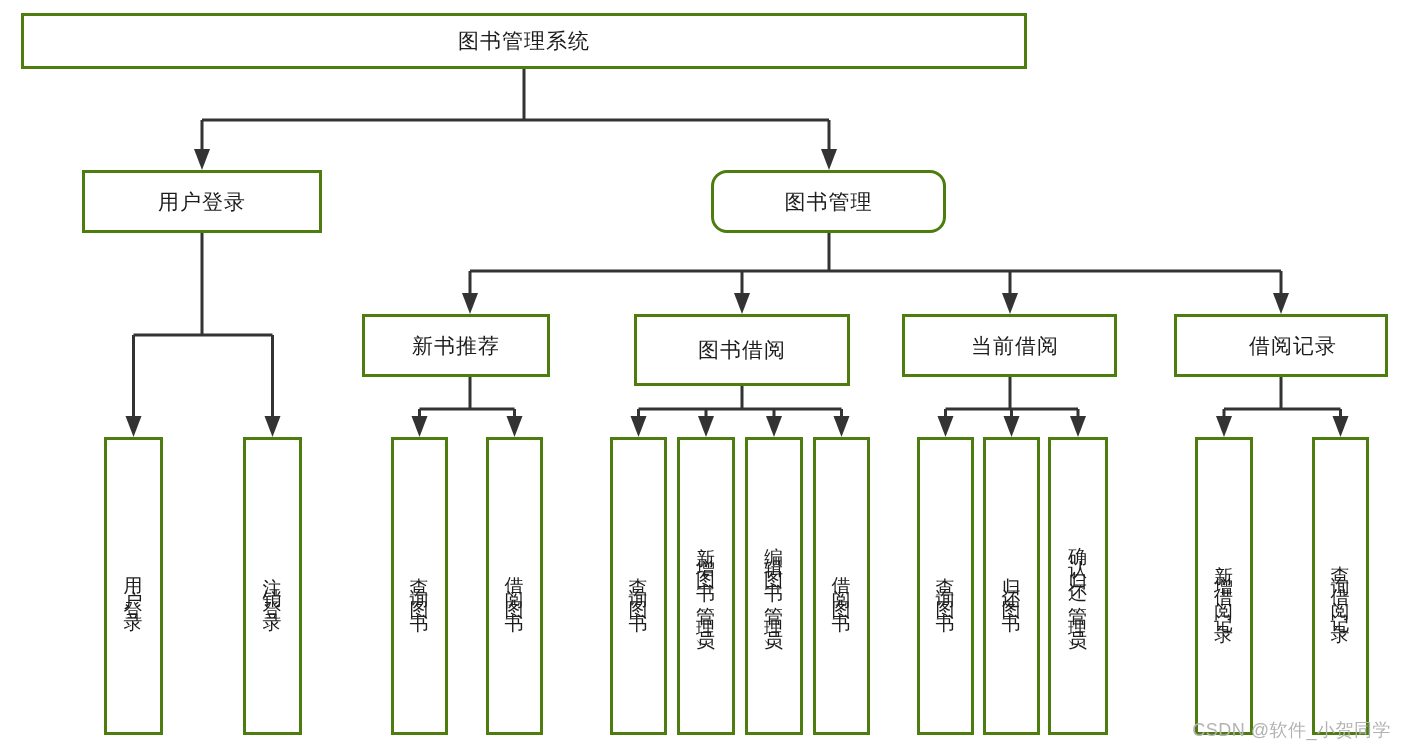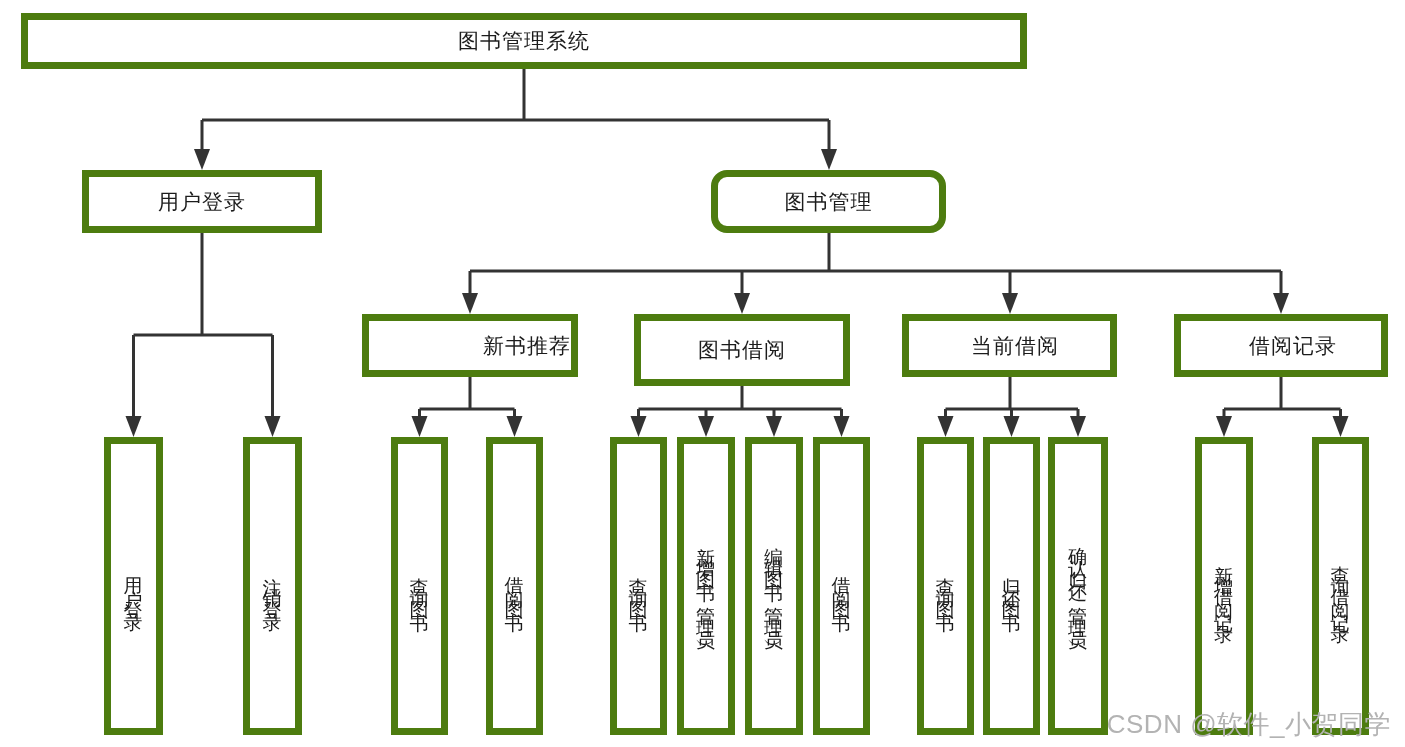--- a/index.html
+++ b/index.html
@@ -18,21 +18,21 @@
   #edges {
     position: absolute;
     left: 0;
     top: 0;
     z-index: 1;
   }
   #nodes .node {
     position: absolute;
     box-sizing: border-box;
     background: #ffffff;
-    border: 7px solid #4d7c0f;
+    border: 3px solid #4d7c0f;
     display: flex;
     align-items: center;
     justify-content: center;
     z-index: 2;
   }
   #nodes .node .label {
     color: #1c1c1c;
     white-space: nowrap;
   }
   #nodes .node.horiz .label {
@@ -44,21 +44,21 @@
     text-orientation: mixed;
     font-size: 19px;
     line-height: 1;
     letter-spacing: 12px;
     white-space: normal;
   }
   #watermark {
     position: absolute;
     right: 14px;
     bottom: 5px;
-    font-size: 26px;
+    font-size: 18px;
     color: #b3b3b3;
     z-index: 3;
     letter-spacing: 0.5px;
   }
 </style>
 </head>
 <body>
 
 <div id="canvas">
   <svg id="edges" width="1405" height="747" viewBox="0 0 1405 747">
@@ -92,21 +92,21 @@
   <div id="nodes">
       <div class="node horiz" style="left: 21px; top: 13px; width: 1006px; height: 56px;">
         <span class="label">图书管理系统</span>
       </div>
       <div class="node horiz" style="left: 82px; top: 170px; width: 240px; height: 63px;">
         <span class="label">用户登录</span>
       </div>
       <div class="node horiz" style="left: 711px; top: 170px; width: 235px; height: 63px; border-radius: 16px;">
         <span class="label">图书管理</span>
       </div>
-      <div class="node horiz" style="left: 362px; top: 314px; width: 216px; height: 63px; justify-content: flex-end;">
+      <div class="node horiz" style="left: 362px; top: 314px; width: 188px; height: 63px;">
         <span class="label">新书推荐</span>
       </div>
       <div class="node horiz" style="left: 634px; top: 314px; width: 216px; height: 72px;">
         <span class="label">图书借阅</span>
       </div>
       <div class="node horiz" style="left: 902px; top: 314px; width: 215px; height: 63px; padding-left: 11px;">
         <span class="label">当前借阅</span>
       </div>
       <div class="node horiz" style="left: 1174px; top: 314px; width: 214px; height: 63px; padding-left: 24px;">
         <span class="label">借阅记录</span>

